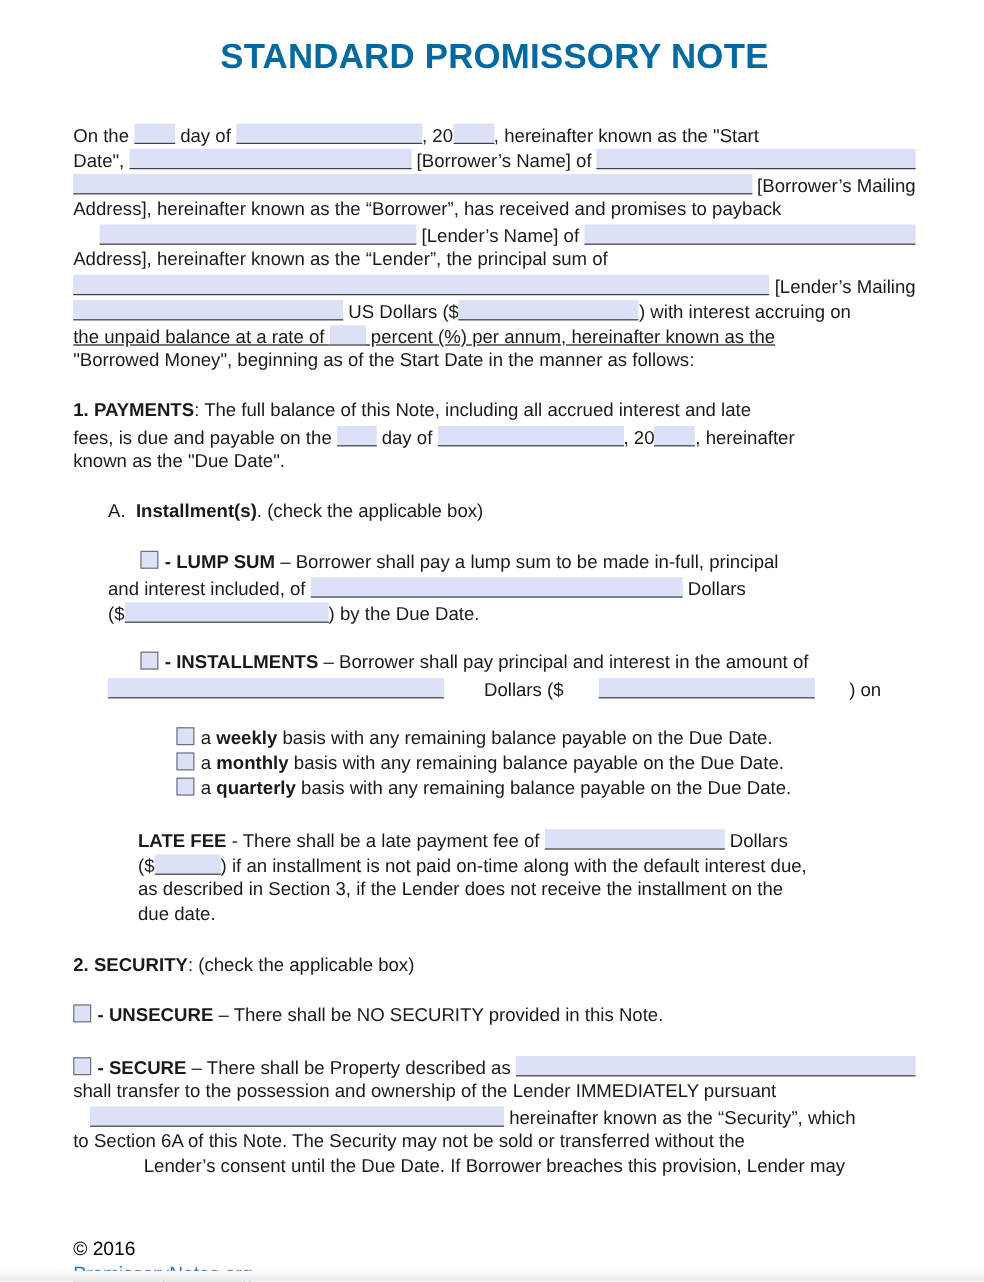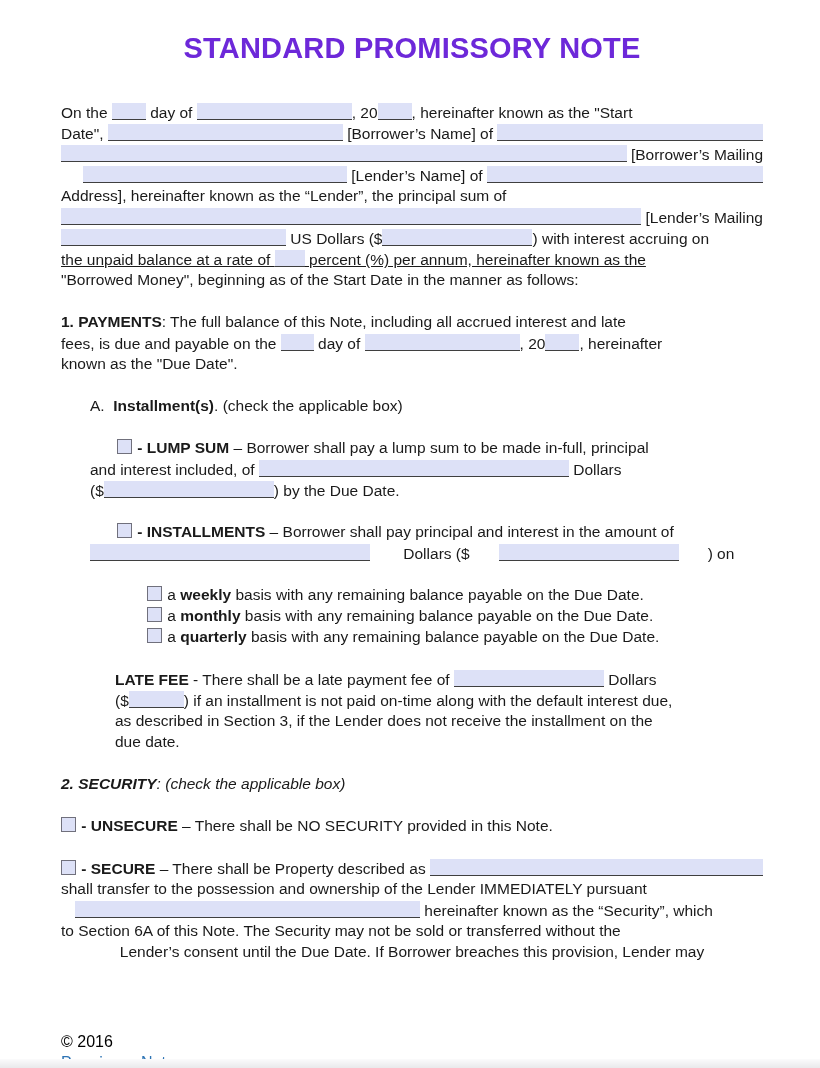--- a/index.html
+++ b/index.html
@@ -17,21 +17,21 @@
     padding: 0 57px 0 61px;
     box-sizing: border-box;
   }
   .doc-title {
     margin: 31px 0 36px 0;
     text-align: center;
     font-size: 29px;
     line-height: 34px;
     font-weight: 700;
     letter-spacing: 0.2px;
-    color: #6d28d9;
+    color: #0369a1;
   }
   .doc-body { font-size: 15.5px; }
   .block { margin-top: 21px; }
   .block:first-child { margin-top: 0; }
   .line {
     display: flex;
     align-items: baseline;
     height: 21px;
     line-height: 21px;
     white-space: pre;
@@ -85,20 +85,21 @@
 </head>
 <body>
 
 <div class="page">
   <h1 class="doc-title">STANDARD PROMISSORY NOTE</h1>
   <div class="doc-body" id="doc-body">
       <div class="block">
         <div class="line" style="margin-left: 0px;"><span class="seg">On the </span><span class="blank" style="width: 34px;"></span><span class="seg"> day of </span><span class="blank" style="width: 155px;"></span><span class="seg">, 20</span><span class="blank" style="width: 34px;"></span><span class="seg">, hereinafter known as the "Start</span></div>
         <div class="line" style="margin-left: 0px;"><span class="seg">Date", </span><span class="blank" style="width: 235px;"></span><span class="seg"> [Borrower’s Name] of </span><span class="blank grow"></span></div>
         <div class="line" style="margin-left: 0px;"><span class="blank grow"></span><span class="seg"> [Borrower’s Mailing</span></div>
+        <div class="line" style="margin-left: 0px;"><span class="seg">Address], hereinafter known as the “Borrower”, has received and promises to payback</span></div>
         <div class="line" style="margin-left: 0px; padding-left: 22px;"><span class="blank" style="width: 264px;"></span><span class="seg"> [Lender’s Name] of </span><span class="blank grow"></span></div>
         <div class="line" style="margin-left: 0px;"><span class="seg">Address], hereinafter known as the “Lender”, the principal sum of</span></div>
         <div class="line" style="margin-left: 0px;"><span class="blank grow"></span><span class="seg"> [Lender’s Mailing</span></div>
         <div class="line" style="margin-left: 0px;"><span class="blank" style="width: 225px;"></span><span class="seg"> US Dollars ($</span><span class="blank" style="width: 150px;"></span><span class="seg">) with interest accruing on</span></div>
         <div class="line" style="margin-left: 0px; text-decoration: underline;"><span class="seg">the unpaid balance at a rate of </span><span class="blank" style="width: 30px;"></span><span class="seg"> percent (%) per annum, hereinafter known as the</span></div>
         <div class="line" style="margin-left: 0px;"><span class="seg">"Borrowed Money", beginning as of the Start Date in the manner as follows:</span></div>
       </div>
       <div class="block">
         <div class="line" style="margin-left: 0px;"><span class="seg bold">1. PAYMENTS</span><span class="seg">: The full balance of this Note, including all accrued interest and late</span></div>
         <div class="line" style="margin-left: 0px;"><span class="seg">fees, is due and payable on the </span><span class="blank" style="width: 33px;"></span><span class="seg"> day of </span><span class="blank" style="width: 155px;"></span><span class="seg">, 20</span><span class="blank" style="width: 34px;"></span><span class="seg">, hereinafter</span></div>
@@ -121,21 +122,21 @@
         <div class="line" style="margin-left: 86px;"><span class="checkbox"></span><span class="seg"> a </span><span class="seg bold">monthly</span><span class="seg"> basis with any remaining balance payable on the Due Date.</span></div>
         <div class="line" style="margin-left: 86px;"><span class="checkbox"></span><span class="seg"> a </span><span class="seg bold">quarterly</span><span class="seg"> basis with any remaining balance payable on the Due Date.</span></div>
       </div>
       <div class="block">
         <div class="line" style="margin-left: 54px;"><span class="seg bold">LATE FEE</span><span class="seg"> - There shall be a late payment fee of </span><span class="blank" style="width: 150px;"></span><span class="seg"> Dollars</span></div>
         <div class="line" style="margin-left: 54px;"><span class="seg">($</span><span class="blank" style="width: 55px;"></span><span class="seg">) if an installment is not paid on-time along with the default interest due,</span></div>
         <div class="line" style="margin-left: 54px;"><span class="seg">as described in Section 3, if the Lender does not receive the installment on the</span></div>
         <div class="line" style="margin-left: 54px;"><span class="seg">due date.</span></div>
       </div>
       <div class="block">
-        <div class="line" style="margin-left: 0px; font-style: italic;"><span class="seg bold">2. SECURITY</span><span class="seg">: (check the applicable box)</span></div>
+        <div class="line" style="margin-left: 0px;"><span class="seg bold">2. SECURITY</span><span class="seg">: (check the applicable box)</span></div>
       </div>
       <div class="block">
         <div class="line" style="margin-left: 0px;"><span class="checkbox"></span><span class="seg bold"> - UNSECURE</span><span class="seg"> – There shall be NO SECURITY provided in this Note.</span></div>
       </div>
       <div class="block">
         <div class="line" style="margin-left: 0px;"><span class="checkbox"></span><span class="seg bold"> - SECURE</span><span class="seg"> – There shall be Property described as </span><span class="blank grow"></span></div>
         <div class="line" style="margin-left: 0px;"><span class="seg">shall transfer to the possession and ownership of the Lender IMMEDIATELY pursuant</span></div>
         <div class="line" style="margin-left: 14px;"><span class="blank" style="width: 345px;"></span><span class="seg"> hereinafter known as the “Security”, which</span></div>
         <div class="line" style="margin-left: 0px;"><span class="seg">to Section 6A of this Note. The Security may not be sold or transferred without the</span></div>
         <div class="line" style="margin-left: 0px; justify-content: center;"><span class="seg">Lender’s consent until the Due Date. If Borrower breaches this provision, Lender may</span></div>

